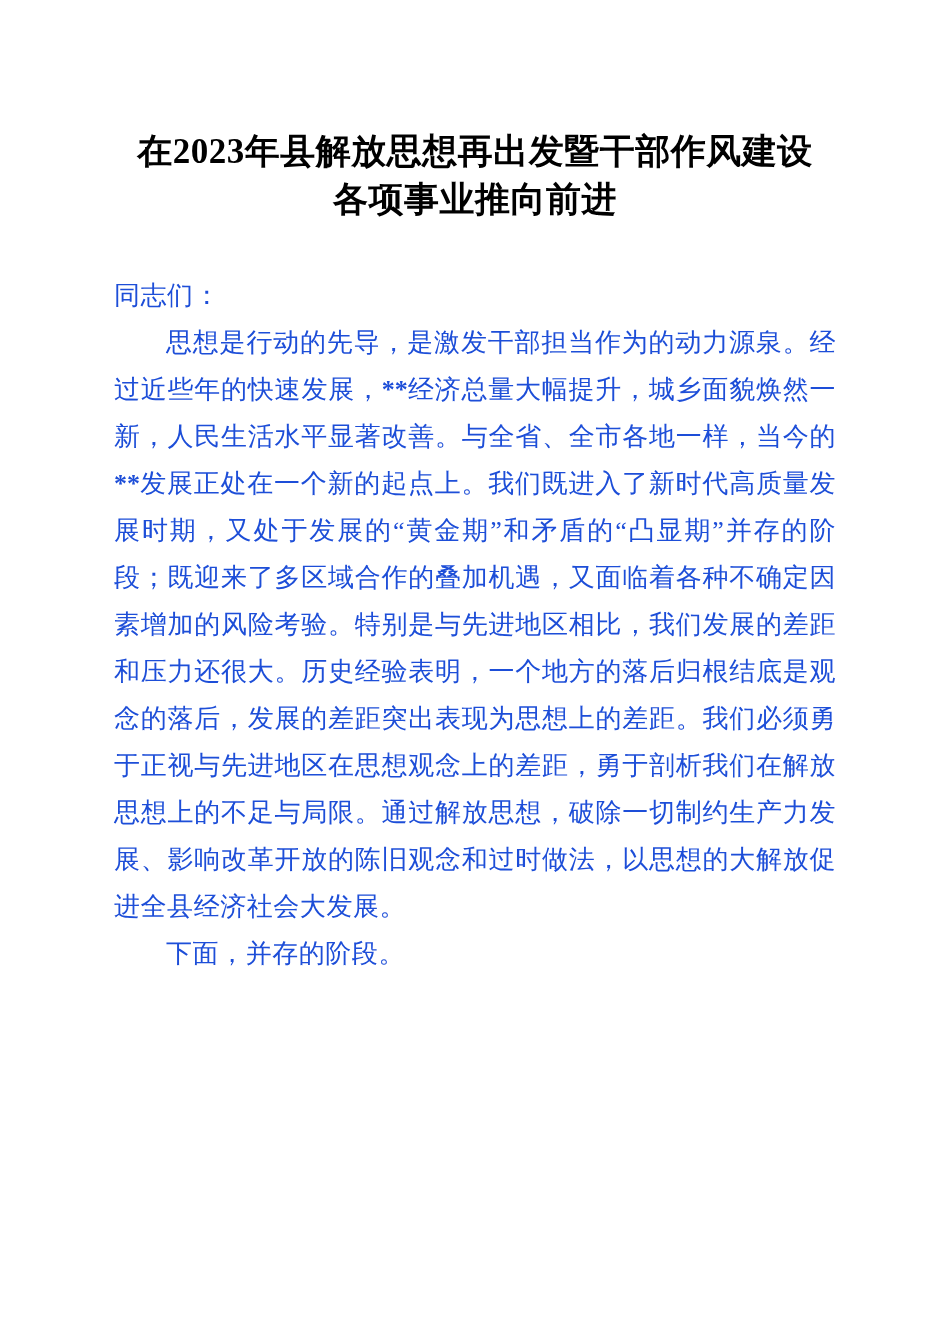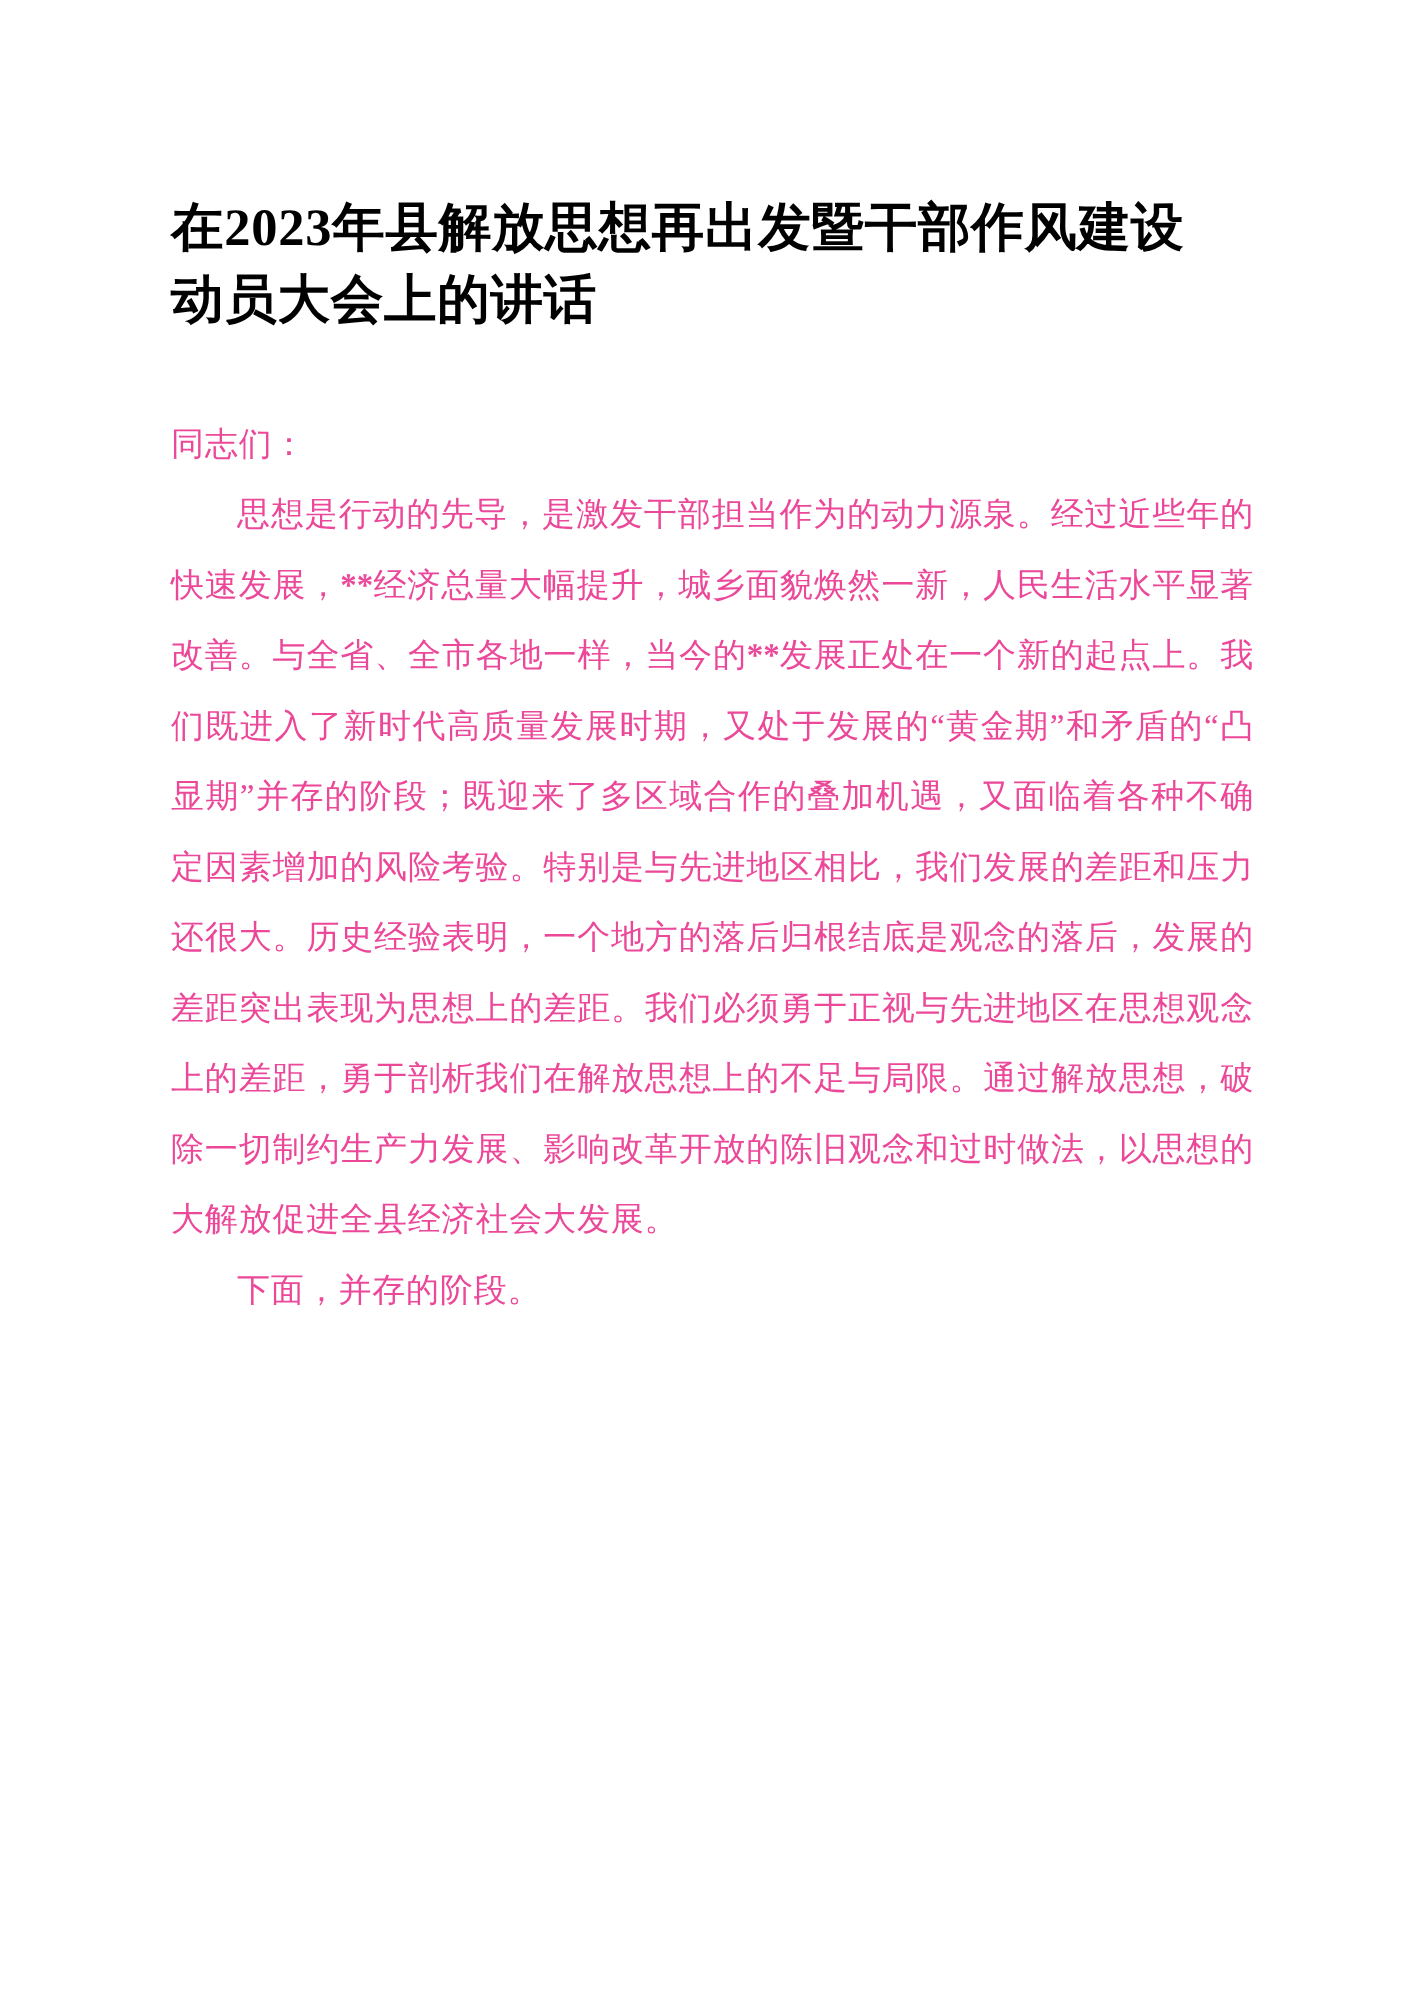--- a/index.html
+++ b/index.html
@@ -31,46 +31,47 @@
     position: absolute;
     left: 114px;
     top: 0;
     width: 722px;
   }
 
   
   .doc-title {
     margin: 0;
     padding-top: 128px;
+    text-align: center;
     font-family: "Liberation Serif", "DejaVu Serif", serif;
     font-weight: bold;
     font-size: 35px;
     line-height: 48px;
     letter-spacing: 0.5px;
     color: #000000;
   }
   .doc-title .t-line {
     display: block;
     white-space: nowrap;
   }
 
   
   .body-block {
     margin-top: 48px;
   }
 
   .para {
     margin: 0;
     font-family: "Liberation Serif", "DejaVu Serif", serif;
-    font-size: 22px;
+    font-size: 26px;
     line-height: 47px;
     letter-spacing: 0.55px;
     text-align: justify;
     text-justify: inter-ideograph;
-    color: #ec4899;
+    color: #1d4ed8;
     word-break: break-all;
   }
 
   .para.salutation {
     text-indent: 0;
   }
   .para.indent {
     text-indent: 2em;
   }
 
@@ -80,21 +81,21 @@
   }
 </style>
 </head>
 <body>
 
 <div class="page">
   <div class="content">
 
     <h1 class="doc-title">
       <span class="t-line">在2023年县解放思想再出发暨干部作风建设</span>
-      <span class="t-line">动员大会上的讲话</span>
+      <span class="t-line">各项事业推向前进</span>
     </h1>
 
     <div class="body-block">
 
       <p class="para salutation">同志们：</p>
 
 
       <p class="para indent">思想是行动的先导，是激发干部担当作为的动力源泉。经过近些年的快速发展，<span class="redact">**</span>经济总量大幅提升，城乡面貌焕然一新，人民生活水平显著改善。与全省、全市各地一样，当今的<span class="redact">**</span>发展正处在一个新的起点上。我们既进入了新时代高质量发展时期，又处于发展的“黄金期”和矛盾的“凸显期”并存的阶段；既迎来了多区域合作的叠加机遇，又面临着各种不确定因素增加的风险考验。特别是与先进地区相比，我们发展的差距和压力还很大。历史经验表明，一个地方的落后归根结底是观念的落后，发展的差距突出表现为思想上的差距。我们必须勇于正视与先进地区在思想观念上的差距，勇于剖析我们在解放思想上的不足与局限。通过解放思想，破除一切制约生产力发展、影响改革开放的陈旧观念和过时做法，以思想的大解放促进全县经济社会大发展。</p>
 
       <p class="para indent">下面，并存的阶段。</p>

